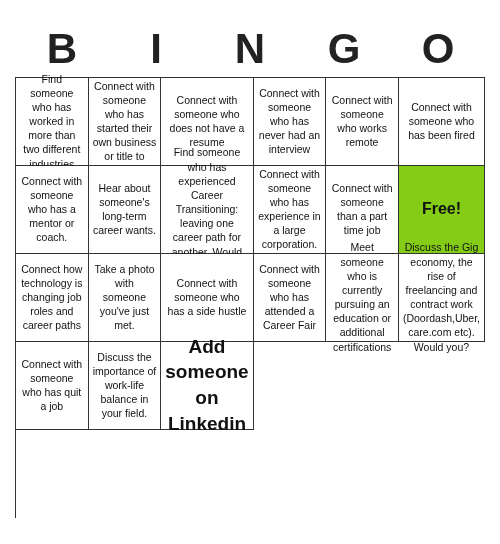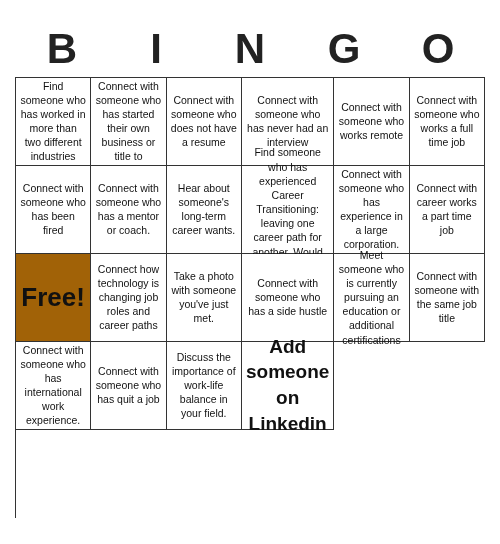--- a/index.html
+++ b/index.html
@@ -43,53 +43,52 @@
       align-items: center;
       justify-content: center;
       text-align: center;
       padding: 4px;
       font-size: 10.5px;
       line-height: 1.35;
       color: #111;
       background: #fff;
     }
     .bingo-cell.free {
-      font-size: 26px;
+      font-size: 16px;
       font-weight: bold;
-      background: #a16207;
+      background: #84cc16;
     }
   </style>
 </head>
 <body>
 
 <div class="bingo-card">
   <div class="bingo-header">
     <div class="bingo-header-letter">B</div>
     <div class="bingo-header-letter">I</div>
     <div class="bingo-header-letter">N</div>
     <div class="bingo-header-letter">G</div>
     <div class="bingo-header-letter">O</div>
   </div>
   <div class="bingo-grid">
   <div class="bingo-cell">Find someone who has worked in more than two different industries</div>
       <div class="bingo-cell">Connect with someone who has started their own business or title to</div>
       <div class="bingo-cell">Connect with someone who does not have a resume</div>
       <div class="bingo-cell">Connect with someone who has never had an interview</div>
       <div class="bingo-cell">Connect with someone who works remote</div>
-      <div class="bingo-cell">Connect with someone who works a full time job</div>
       <div class="bingo-cell">Connect with someone who has been fired</div>
       <div class="bingo-cell">Connect with someone who has a mentor or coach.</div>
       <div class="bingo-cell">Hear about someone's long-term career wants.</div>
       <div class="bingo-cell">Find someone who has experienced Career Transitioning: leaving one career path for another. Would you?</div>
       <div class="bingo-cell">Connect with someone who has experience in a large corporation.</div>
-      <div class="bingo-cell">Connect with career works a part time job</div>
+      <div class="bingo-cell">Connect with someone than a part time job</div>
       <div class="bingo-cell free">Free!</div>
       <div class="bingo-cell">Connect how technology is changing job roles and career paths</div>
       <div class="bingo-cell">Take a photo with someone you've just met.</div>
       <div class="bingo-cell">Connect with someone who has a side hustle</div>
+      <div class="bingo-cell">Connect with someone who has attended a Career Fair</div>
       <div class="bingo-cell">Meet someone who is currently pursuing an education or additional certifications</div>
-      <div class="bingo-cell">Connect with someone with the same job title</div>
-      <div class="bingo-cell">Connect with someone who has international work experience.</div>
+      <div class="bingo-cell">Discuss the Gig economy, the rise of freelancing and contract work (Doordash,Uber, care.com etc). Would you?</div>
       <div class="bingo-cell">Connect with someone who has quit a job</div>
       <div class="bingo-cell">Discuss the importance of work-life balance in your field.</div>
       <div class="bingo-cell" style="font-weight: bold; font-size: 19px;">Add someone on Linkedin</div>
     </div>
 </div>
 
 </body></html>

